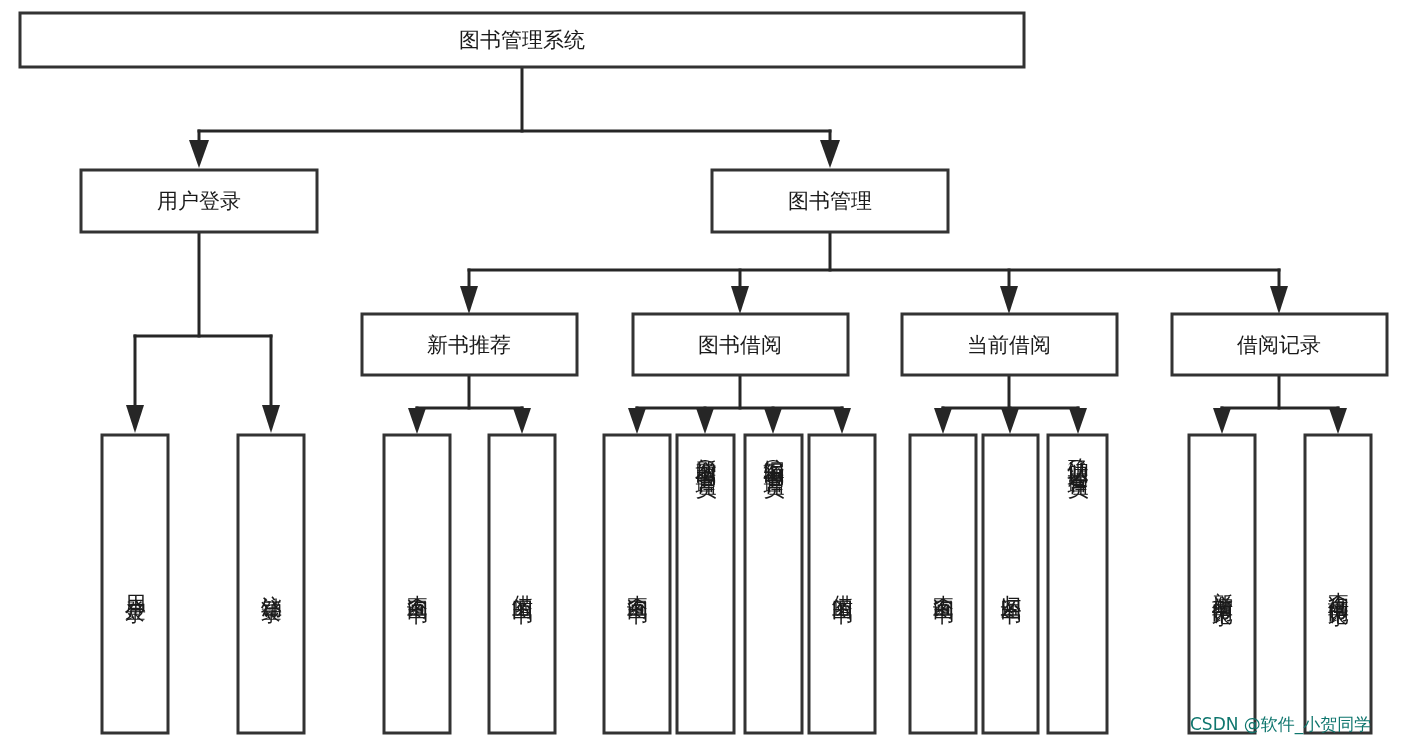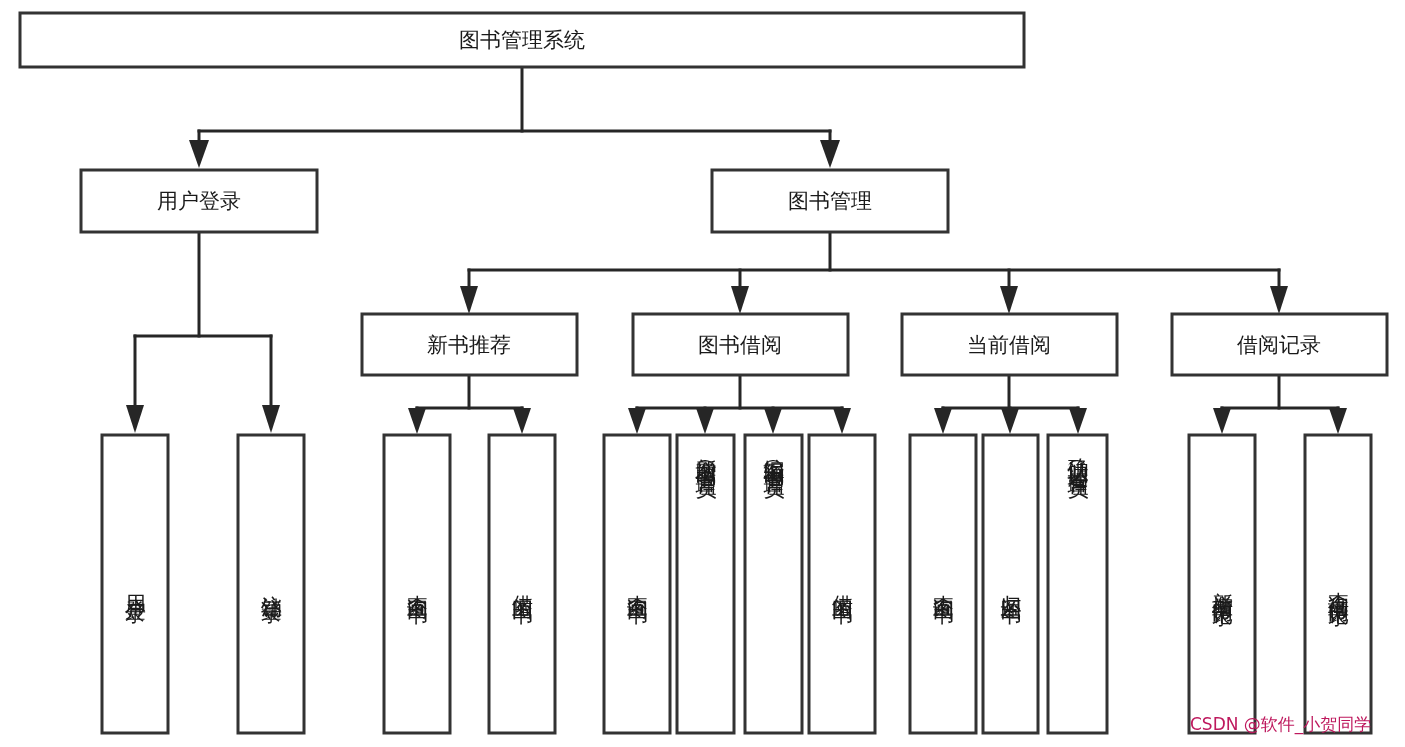--- a/index.html
+++ b/index.html
@@ -61,21 +61,21 @@
     display: flex;
     align-items: center;
     justify-content: flex-start;
     white-space: nowrap;
     pointer-events: none;
   }
   .watermark {
     position: absolute;
     font-family: "DejaVu Sans", "Liberation Sans", sans-serif;
     font-size: 17px;
-    color: #be185d;
+    color: #0f766e;
     white-space: nowrap;
     text-align: center;
   }
 </style>
 </head>
 <body>
 
 <div id="diagram-root">
 
   <svg class="diagram" viewBox="0 0 1405 747">

